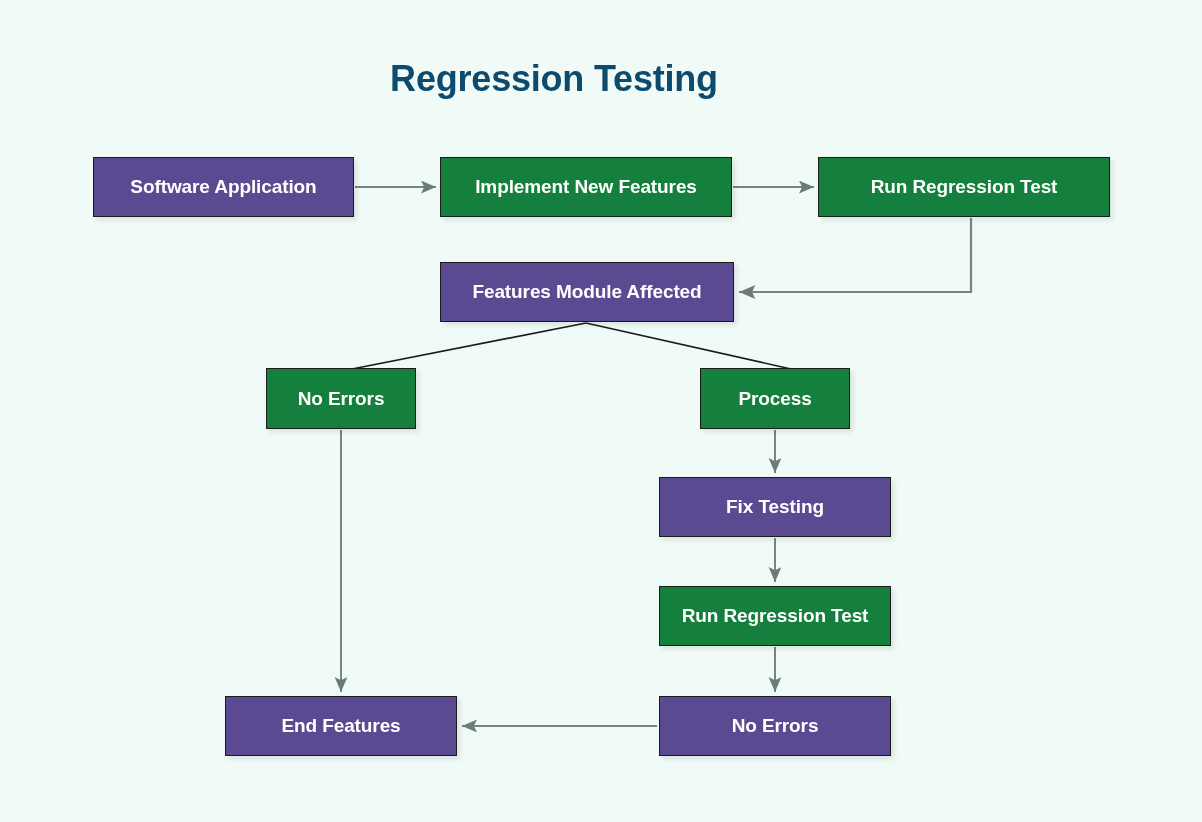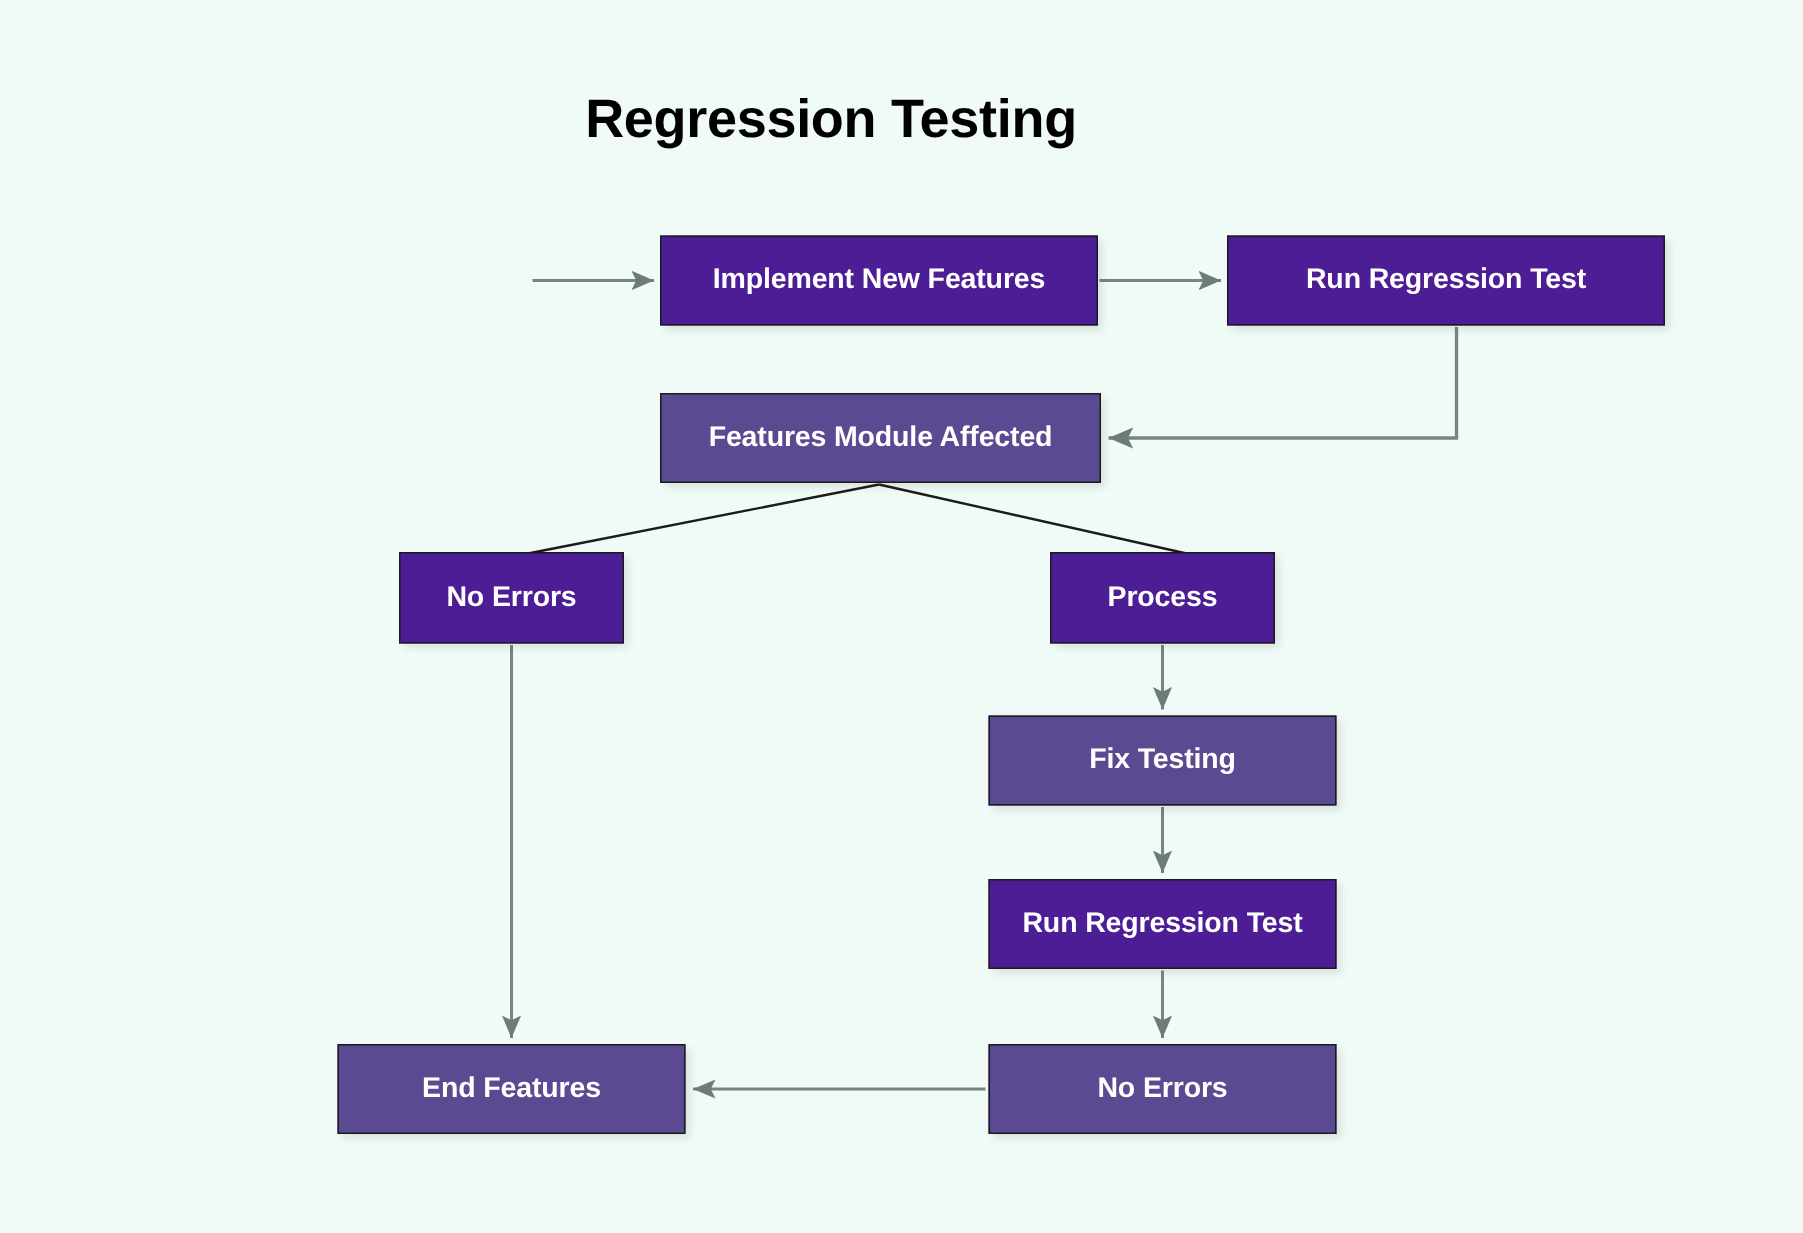--- a/index.html
+++ b/index.html
@@ -21,21 +21,21 @@
     background: #f0faf6;
   }
   #chart-title {
     position: absolute;
     left: 0;
     top: 58px;
     width: 1108px;
     text-align: center;
     font-size: 36px;
     font-weight: bold;
-    color: #000000;
+    color: #0c4a6e;
     letter-spacing: -0.2px;
     font-family: "Liberation Sans", sans-serif;
   }
   #edge-layer {
     position: absolute;
     left: 0;
     top: 0;
     width: 1202px;
     height: 822px;
     pointer-events: none;
@@ -50,21 +50,21 @@
     color: #ffffff;
     font-size: 19px;
     font-weight: bold;
     font-family: "Liberation Sans", sans-serif;
     letter-spacing: -0.1px;
     text-align: center;
     box-shadow: 3px 3px 5px rgba(60,80,70,0.13);
     white-space: nowrap;
   }
   .node.purple { background: #5b4a91; }
-  .node.green  { background: #4c1d95; }
+  .node.green  { background: #15803d; }
 </style>
 </head>
 <body>
 
 <div id="canvas">
 
   <div id="chart-title">Regression Testing</div>
 
   <svg id="edge-layer" viewBox="0 0 1202 822" width="1202" height="822" xmlns="http://www.w3.org/2000/svg">
     <defs>
@@ -107,20 +107,21 @@
 
     <g>
       <line x1="657" y1="726" x2="462" y2="726" stroke="#76857f" stroke-width="2" marker-end="url(#arrow-gray)"></line>
     </g>
 
     <g>
       <line x1="341" y1="430" x2="341" y2="692" stroke="#76857f" stroke-width="2" marker-end="url(#arrow-gray)"></line>
     </g>
   </svg>
 
+  <div class="node purple" style="left:93px;  top:157px; width:261px; height:60px;">Software Application</div>
 
   <div class="node green" style="left:440px; top:157px; width:292px; height:60px;">Implement New Features</div>
 
   <div class="node green" style="left:818px; top:157px; width:292px; height:60px;">Run Regression Test</div>
 
   <div class="node purple" style="left:440px; top:262px; width:294px; height:60px;">Features Module Affected</div>
 
   <div class="node green" style="left:266px; top:368px; width:150px; height:61px;">No Errors</div>
 
   <div class="node green" style="left:700px; top:368px; width:150px; height:61px;">Process</div>

